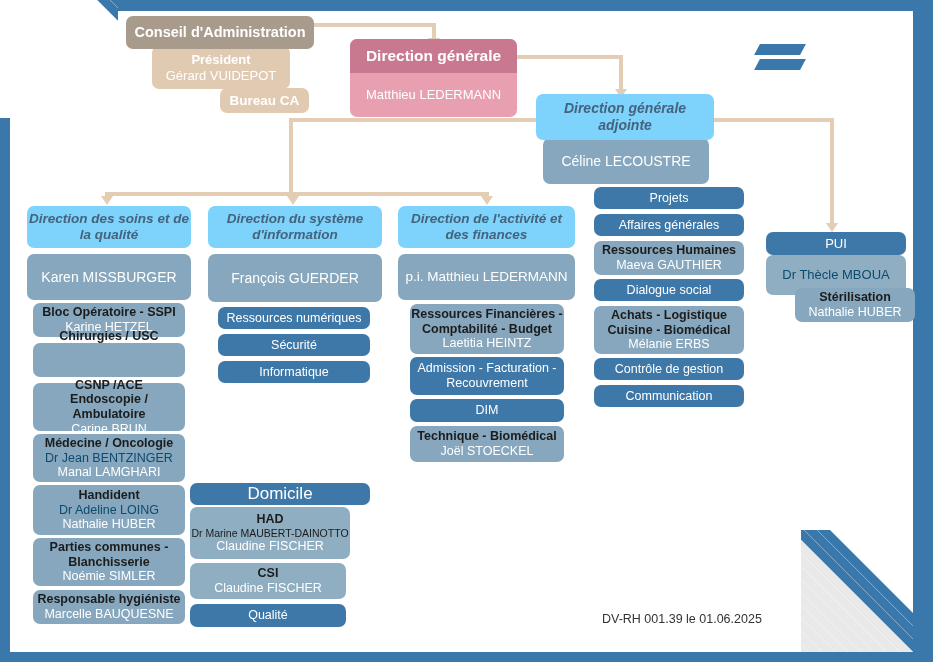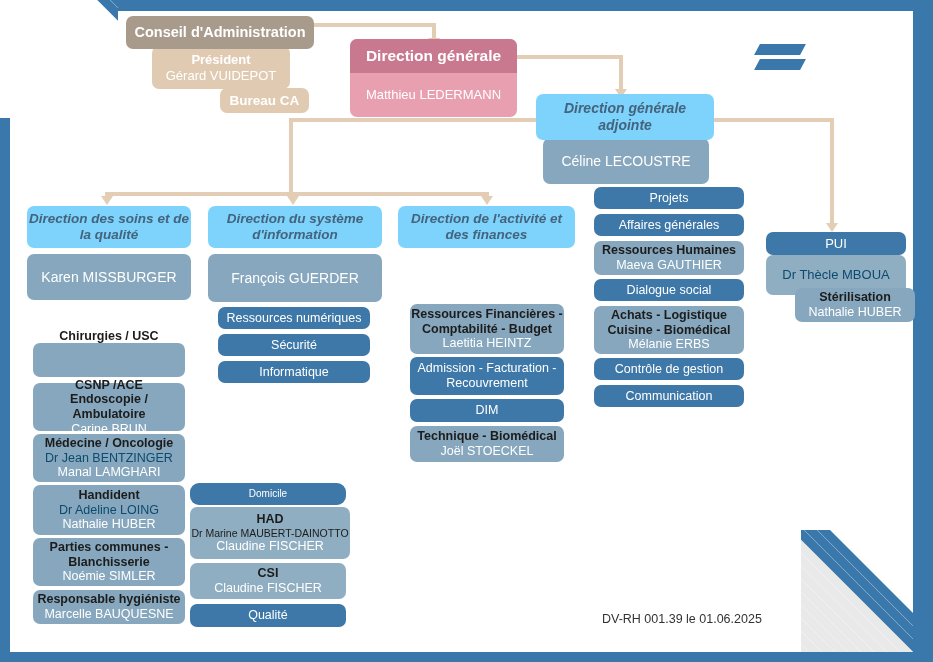--- a/index.html
+++ b/index.html
@@ -152,20 +152,24 @@
     <div class="l1">Direction générale adjointe</div>
   </div>
 
   <div class="box c-beige" style="left:27px;top:206px;width:164px;height:42px;font-size:13.5px;">
     <div class="l1">Direction des soins et de la qualité</div>
   </div>
   <div class="box c-bluemed" style="left:27px;top:254px;width:164px;height:46px;font-size:14px;">
     <div>Karen MISSBURGER</div>
   </div>
 
+  <div class="box c-bluemed" style="left:33px;top:303px;width:152px;height:34px;font-size:12.5px;">
+    <div class="l1 t-dark">Bloc Opératoire - SSPI</div>
+    <div class="l3 t-white">Karine HETZEL</div>
+  </div>
   <div class="box c-bluemed" style="left:33px;top:343px;width:152px;height:34px;font-size:12.5px;gap:33px;">
     <div class="l1 t-dark">Chirurgies / USC</div>
     <div class="l3 t-white">Mélanie DIEBOLD</div>
   </div>
   <div class="box c-bluemed" style="left:33px;top:383px;width:152px;height:48px;font-size:12.5px;">
     <div class="l1 t-dark" style="white-space:pre-line;">CSNP /ACE
 Endoscopie / Ambulatoire</div>
     <div class="l3 t-white">Carine BRUN</div>
   </div>
   <div class="box c-bluemed" style="left:33px;top:434px;width:152px;height:48px;font-size:12.5px;">
@@ -199,20 +203,23 @@
   <div class="box c-bluedk" style="left:218px;top:334px;width:152px;height:22px;font-size:12.5px;">
     <div>Sécurité</div>
   </div>
   <div class="box c-bluedk" style="left:218px;top:361px;width:152px;height:22px;font-size:12.5px;">
     <div>Informatique</div>
   </div>
 
   <div class="box c-beige" style="left:398px;top:206px;width:177px;height:42px;font-size:13.5px;">
     <div class="l1">Direction de l'activité et des finances</div>
   </div>
+  <div class="box c-bluemed" style="left:398px;top:254px;width:177px;height:46px;font-size:13.5px;">
+    <div>p.i. Matthieu LEDERMANN</div>
+  </div>
   <div class="box c-bluemed" style="left:410px;top:304px;width:154px;height:50px;font-size:12.5px;">
     <div class="l1 t-dark">Ressources Financières - Comptabilité - Budget</div>
     <div class="l3 t-white">Laetitia HEINTZ</div>
   </div>
   <div class="box c-bluedk" style="left:410px;top:357px;width:154px;height:38px;font-size:12.5px;">
     <div>Admission - Facturation - Recouvrement</div>
   </div>
   <div class="box c-bluedk" style="left:410px;top:399px;width:154px;height:23px;font-size:12.5px;">
     <div>DIM</div>
   </div>
@@ -249,21 +256,21 @@
     <div class="t-gray">Dr Thècle MBOUA</div>
   </div>
   <div class="box c-bluedk" style="left:766px;top:232px;width:140px;height:23px;font-size:13px;">
     <div>PUI</div>
   </div>
   <div class="box c-bluemed" style="left:795px;top:288px;width:120px;height:34px;font-size:12.5px;">
     <div class="l1 t-dark">Stérilisation</div>
     <div class="l3 t-white">Nathalie HUBER</div>
   </div>
 
-  <div class="box c-bluedk" style="left:190px;top:483px;width:156px;height:22px;font-size:10px;border-radius:9px;">
+  <div class="box c-bluedk" style="left:190px;top:483px;width:180px;height:22px;font-size:17px;">
     <div>Domicile</div>
   </div>
   <div class="box c-bluelt" style="left:190px;top:507px;width:160px;height:52px;font-size:12.5px;">
     <div class="l1 t-dark">HAD</div>
     <div class="l2 t-dark" style="font-size:10.5px;">Dr Marine MAUBERT-DAINOTTO</div>
     <div class="l3 t-white">Claudine FISCHER</div>
   </div>
   <div class="box c-bluelt" style="left:190px;top:563px;width:156px;height:36px;font-size:12.5px;">
     <div class="l1 t-dark">CSI</div>
     <div class="l3 t-white">Claudine FISCHER</div>

